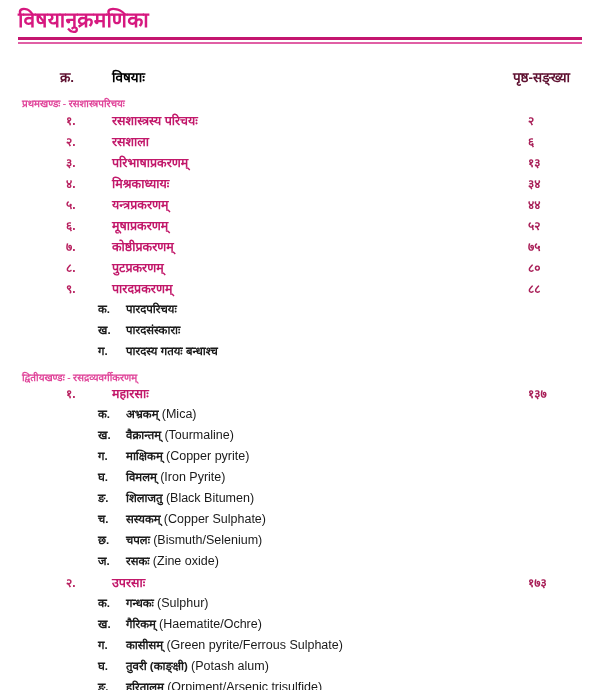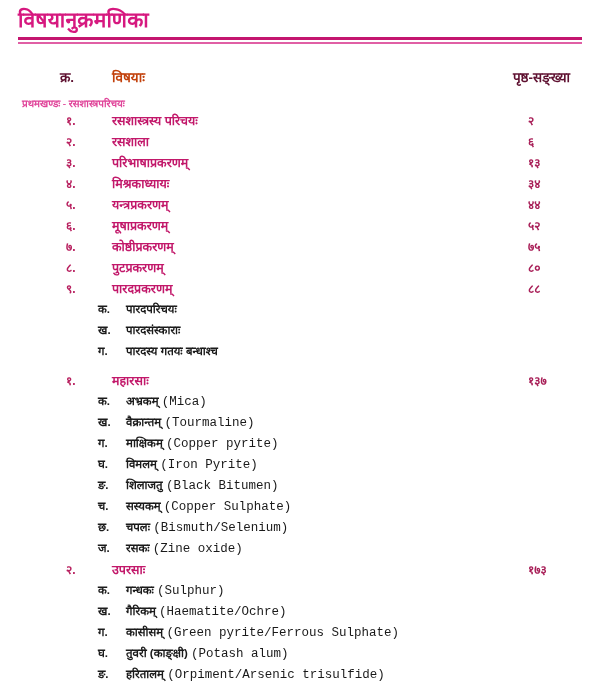--- a/index.html
+++ b/index.html
@@ -66,21 +66,21 @@
     font-weight: 700;
     color: #5e1030;
   }
   .col-header .h-subj {
     position: absolute;
     left: 112px;
     top: 0;
     font-family: "Liberation Sans", "DejaVu Sans", sans-serif;
     font-size: 13.5px;
     font-weight: 700;
-    color: #c2410c;
+    color: #000000;
   }
   .col-header .h-page {
     position: absolute;
     right: 30px;
     top: 0;
     font-family: "Liberation Sans", "DejaVu Sans", sans-serif;
     font-size: 13.5px;
     font-weight: 700;
     color: #5e1030;
     white-space: nowrap;
@@ -159,21 +159,21 @@
     position: absolute;
     left: 126px;
     top: 0;
     font-family: "Liberation Sans", "DejaVu Sans", sans-serif;
     font-size: 11.5px;
     font-weight: 700;
     color: #1a1a1a;
     white-space: nowrap;
   }
   .subentry .s-text .latin {
-    font-family: Liberation Mono, monospace;
+    font-family: Liberation Sans, sans-serif;
     font-weight: 400;
     font-size: 12.5px;
   }
 </style>
 </head>
 <body>
 
 <div class="page">
 
   <div class="title-block">
@@ -249,20 +249,21 @@
             <span class="s-letter">ख.</span>
             <span class="s-text"><span>पारदसंस्काराः</span></span>
           </div>
           <div class="subentry">
             <span class="s-letter">ग.</span>
             <span class="s-text"><span>पारदस्य गतयः बन्धाश्च</span></span>
           </div>
         </div>
       </div>
       <div class="section">
+        <div class="section-title">द्वितीयखण्डः - रसद्रव्यवर्गीकरणम्</div>
         <div class="entries">
           <div class="entry">
             <span class="e-num">१.</span>
             <span class="e-text">महारसाः</span>
             <span class="e-page">१३७</span>
           </div>
           <div class="subentry">
             <span class="s-letter">क.</span>
             <span class="s-text"><span>अभ्रकम्</span> <span class="latin">(Mica)</span></span>
           </div>

